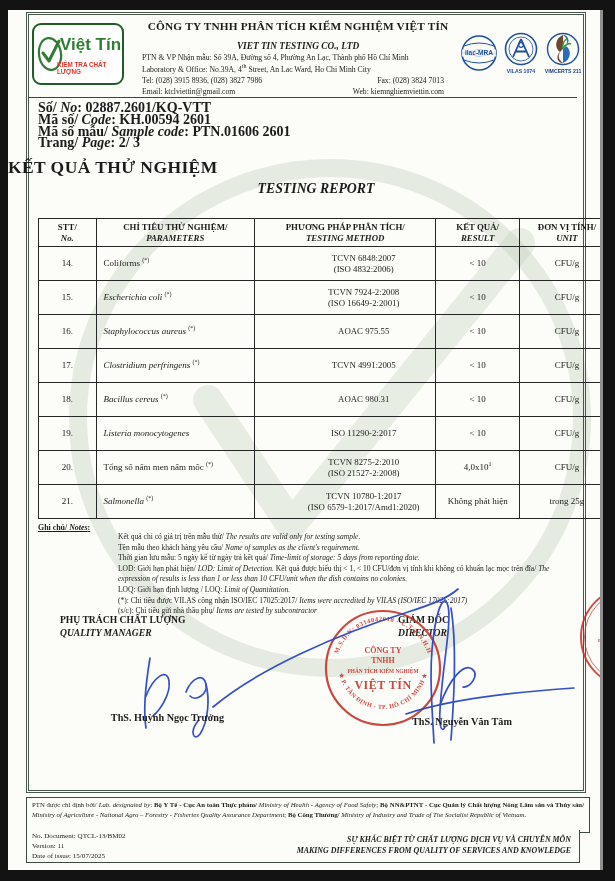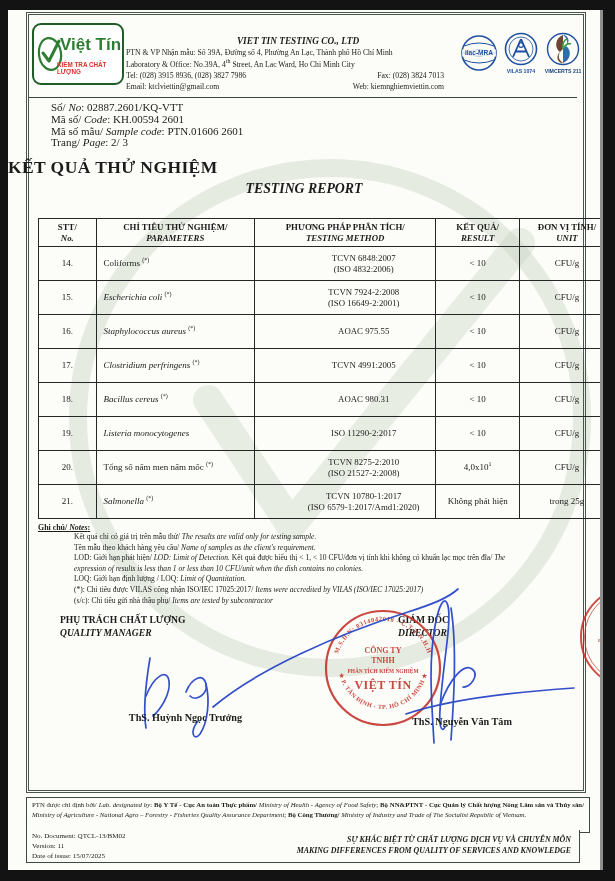--- a/index.html
+++ b/index.html
@@ -18,48 +18,48 @@
   
   .logo-box{left:24px;top:13px;width:88px;height:58px;border:2px solid #1f5c28;border-radius:9px;
             background:#fff;z-index:3;}
   .logo-brand{position:absolute;left:26px;top:10px;font-family:"Liberation Sans","DejaVu Sans",sans-serif;
               font-weight:bold;font-size:17px;color:#2e7d32;letter-spacing:0px;}
   .logo-tag{position:absolute;left:23px;top:36px;font-family:"Liberation Sans","DejaVu Sans",sans-serif;
             font-weight:bold;font-size:6.3px;color:#d8342a;}
   
   .company{left:118px;top:10px;width:344px;z-index:3;text-align:center;}
   .co-name{font-size:11.3px;font-weight:bold;letter-spacing:.2px;}
-  .co-name-en{font-size:9.3px;font-weight:bold;font-style:italic;margin-top:16px;}
-  .co-line{font-size:7.7px;text-align:left;margin-top:1.5px;line-height:1.22;}
+  .co-name-en{font-size:9.3px;font-weight:bold;font-style:italic;margin-top:9px;}
+  .co-line{font-size:7.7px;text-align:left;margin-top:1.5px;line-height:1.22;margin-left:16px;}
   .co-split{display:flex;justify-content:space-between;padding-right:26px;}
   
   .accr{left:452px;top:18px;width:122px;height:62px;z-index:3;}
   .accr-label{font-family:"Liberation Sans","DejaVu Sans",sans-serif;font-weight:bold;font-size:5.2px;
               color:#1d4fa0;text-align:center;}
   
-  .docinfo{left:43px;top:92px;z-index:3;font-size:11px;line-height:11.8px;font-weight:normal;}
+  .docinfo{left:30px;top:92px;z-index:3;font-size:14px;line-height:11.8px;font-weight:bold;}
   
   .title-vi{left:0;top:147px;width:100%;text-align:left;font-size:17.5px;font-weight:bold;
             letter-spacing:.4px;z-index:3;}
-  .title-en{left:0;top:171px;width:100%;text-align:center;font-size:13.8px;font-weight:bold;
+  .title-en{left:12px;top:171px;width:100%;text-align:center;font-size:13.8px;font-weight:bold;
             font-style:italic;z-index:3;}
   
   .flow{left:30px;top:208px;width:577px;z-index:3;}
   table{border-collapse:collapse;width:100%;table-layout:fixed;}
   th,td{border:1px solid #262626;}
   th{font-size:8.8px;padding:3px 1px;line-height:1.2;}
   th .en{font-style:italic;}
   td{font-size:9px;text-align:center;padding:2px 3px;height:29px;line-height:1.25;}
   td.param{text-align:left;padding-left:7px;}
   td.method{white-space:pre-line;font-size:8.8px;padding-left:40px;}
   sup{font-size:6px;}
   .sci{font-style:italic;}
   .notes{margin-top:4px;}
   .notes-head{font-size:7.9px;font-weight:bold;text-decoration:underline;}
-  .note-line{margin-left:36px;font-size:7.55px;line-height:10.6px;width:438px;}
+  .note-line{margin-left:80px;font-size:7.55px;line-height:10.6px;width:438px;}
   
   .sig-title{z-index:3;font-weight:bold;font-size:9.6px;line-height:12.5px;}
   .sig-title .en{font-style:italic;}
   .sig-name{z-index:6;text-align:center;font-weight:bold;font-size:10.2px;}
   
   .wm{left:0;top:0;z-index:1;}
   .stamp{z-index:4;}
   .sigsvg{left:0;top:0;z-index:5;pointer-events:none;}
   
   .footA{left:18px;top:787px;width:552px;height:30px;border:1.2px solid #3f4a3f;z-index:2;
@@ -87,20 +87,21 @@
     <div class="abs logo-box">
       <svg class="abs" style="left:3px;top:8px;" width="26" height="42" viewBox="0 0 26 42">
         <ellipse cx="13" cy="21" rx="11" ry="16" fill="none" stroke="#2e7d32" stroke-width="2.2" transform="rotate(-8 13 21)"></ellipse>
         <path d="M6,20 L12,28 L22,8" fill="none" stroke="#2e7d32" stroke-width="3" stroke-linecap="round" stroke-linejoin="round"></path>
       </svg>
       <div class="logo-brand">Việt Tín</div>
       <div class="logo-tag">KIỂM TRA CHẤT LƯỢNG</div>
     </div>
 
     <div class="abs company">
+      <div class="co-name">CÔNG TY TNHH PHÂN TÍCH KIỂM NGHIỆM VIỆT TÍN</div>
       <div class="co-name-en">VIET TIN TESTING CO., LTD</div>
       <div class="co-line">PTN &amp; VP Nhận mẫu: Số 39A, Đường số 4, Phường An Lạc, Thành phố Hồ Chí Minh</div>
       <div class="co-line"><span>Laboratory &amp; Office: No.39A, 4</span><sup>th</sup><span> Street, An Lac Ward, Ho Chi Minh City</span></div>
       <div class="co-line co-split">
         <span>Tel: (028) 3915 8936, (028) 3827 7986</span>
         <span>Fax: (028) 3824 7013</span>
       </div>
       <div class="co-line co-split">
         <span>Email: ktclviettin@gmail.com</span>
         <span>Web: kiemnghiemviettin.com</span>
@@ -234,36 +235,37 @@
               <td><span>Không phát hiện</span><sup></sup></td>
               <td>trong 25g</td>
             </tr>
         </tbody>
       </table>
 
       <div class="notes">
         <div class="notes-head"><span>Ghi chú/ </span><span class="i">Notes</span><span>:</span></div>
         <div class="note-line"><span>Kết quả chỉ có giá trị trên mẫu thử/ </span><span class="i">The results are valid only for testing sample.</span></div>
         <div class="note-line"><span>Tên mẫu theo khách hàng yêu cầu/ </span><span class="i">Name of samples as the client's requirement.</span></div>
+        <div class="note-line"><span>Thời gian lưu mẫu: 5 ngày kể từ ngày trả kết quả/ </span><span class="i">Time-limit of storage: 5 days from reporting date.</span></div>
         <div class="note-line"><span>LOD: Giới hạn phát hiện/ </span><span class="i">LOD: Limit of Detection.</span><span> Kết quả được biểu thị &lt; 1, &lt; 10 CFU/đơn vị tính khi không có khuẩn lạc mọc trên đĩa/ </span><span class="i">The expression of results is less than 1 or less than 10 CFU/unit when the dish contains no colonies.</span></div>
         <div class="note-line"><span>LOQ: Giới hạn định lượng / LOQ: </span><span class="i">Limit of Quantitation.</span></div>
         <div class="note-line"><span>(*): Chỉ tiêu được VILAS công nhận ISO/IEC 17025:2017/ </span><span class="i">Items were accredited by VILAS (ISO/IEC 17025:2017)</span></div>
         <div class="note-line"><span>(s/c): Chỉ tiêu gửi nhà thầu phụ/ </span><span class="i">Items are tested by subcontractor</span></div>
       </div>
     </div>
 
     <div class="abs sig-title" style="left:52px;top:604px;width:195px;">
       <div>PHỤ TRÁCH CHẤT LƯỢNG</div>
       <div class="en">QUALITY MANAGER</div>
     </div>
     <div class="abs sig-title" style="left:390px;top:604px;width:162px;">
       <div>GIÁM ĐỐC</div>
       <div class="en">DIRECTOR</div>
     </div>
-    <div class="abs sig-name" style="left:70px;top:702px;width:215px;">ThS. Huỳnh Ngọc Trưởng</div>
+    <div class="abs sig-name" style="left:52px;top:702px;width:215px;">ThS. Huỳnh Ngọc Trưởng</div>
     <div class="abs sig-name" style="left:364px;top:706px;width:180px;">ThS. Nguyễn Văn Tâm</div>
 
     <svg class="abs stamp" style="left:315px;top:598px;" width="120" height="120" viewBox="0 0 120 120">
       <defs>
         <path id="arcTop" d="M 13,60 A 47,47 0 1 1 107,60"></path>
         <path id="arcBot" d="M 15,56 A 45,45 0 0 0 105,56"></path>
       </defs>
       <g fill="#c53028" opacity="0.88">
         <circle cx="60" cy="60" r="57" fill="none" stroke="#c53028" stroke-width="2.2"></circle>
         <text font-size="6.4" font-weight="bold" letter-spacing="0.6"><textPath href="#arcTop" startOffset="50%" text-anchor="middle">M.S.D.N: 0314042018 - C.T.T.N.H.H</textPath></text>

